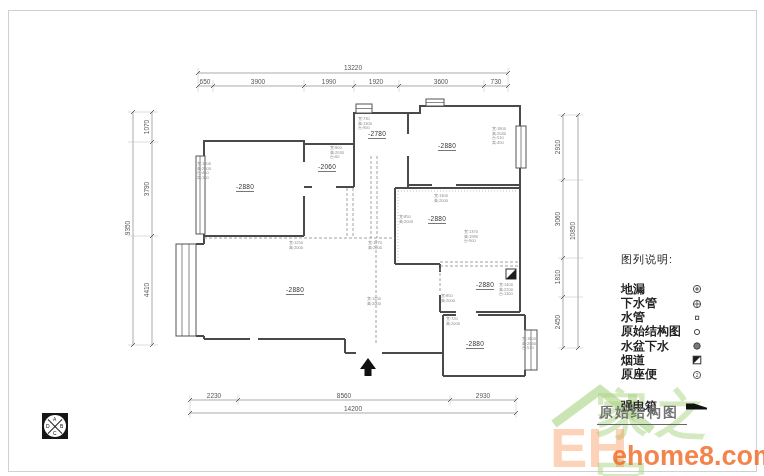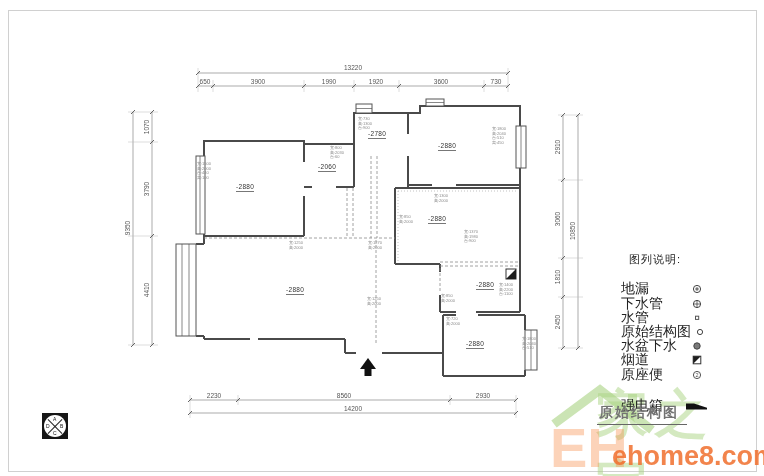--- a/index.html
+++ b/index.html
@@ -5,24 +5,24 @@
   html,body{margin:0;padding:0;background:#fff;}
   .stage{position:relative;width:764px;height:476px;background:#ffffff;overflow:hidden;
          font-family:"Liberation Sans",sans-serif;}
   .frame{position:absolute;left:8px;top:10px;width:747px;height:460px;border:1px solid #d0d0d0;z-index:0;}
   svg.plan{position:absolute;left:0;top:0;z-index:2;}
   .room-label{position:absolute;z-index:3;font-size:6.5px;color:#333;letter-spacing:.3px;
               border-bottom:.5px solid #777;padding-bottom:.5px;}
   .anno{position:absolute;z-index:3;font-size:4px;line-height:4.6px;color:#8a8a8a;white-space:pre-line;}
   
   .legend{position:absolute;left:621px;top:252px;width:130px;z-index:5;}
-  .legend-header{font-size:11px;color:#222;margin-bottom:17px;letter-spacing:1px;margin-left:8px;}
+  .legend-header{font-size:11px;color:#222;margin-bottom:17px;letter-spacing:1px;}
   .legend-row{display:flex;align-items:center;justify-content:space-between;width:88px;height:10.8px;margin-bottom:3.4px;}
   .legend-row.gap{margin-top:21px;}
-  .legend-label{font-size:14px;color:#222;white-space:nowrap;}
+  .legend-label{font-size:12px;color:#222;white-space:nowrap;font-weight:bold;}
   .legend-icon{width:24px;display:flex;justify-content:center;align-items:center;}
   
   .sheet-title{position:absolute;left:597px;top:404px;z-index:6;font-size:14px;color:#737373;
                letter-spacing:2px;border-bottom:1px solid #666;padding:0 8px 2px 2px;font-weight:bold;}
   
   .compass{position:absolute;left:42px;top:413px;width:26px;height:26px;background:#161616;z-index:3;}
   .compass .disc{position:absolute;left:2px;top:2px;width:22px;height:22px;background:#fff;border-radius:50%;}
   .compass .x1,.compass .x2{position:absolute;left:3px;top:12.5px;width:20px;height:0;border-top:1px solid #222;}
   .compass .x1{transform:rotate(45deg);}
   .compass .x2{transform:rotate(-45deg);}

